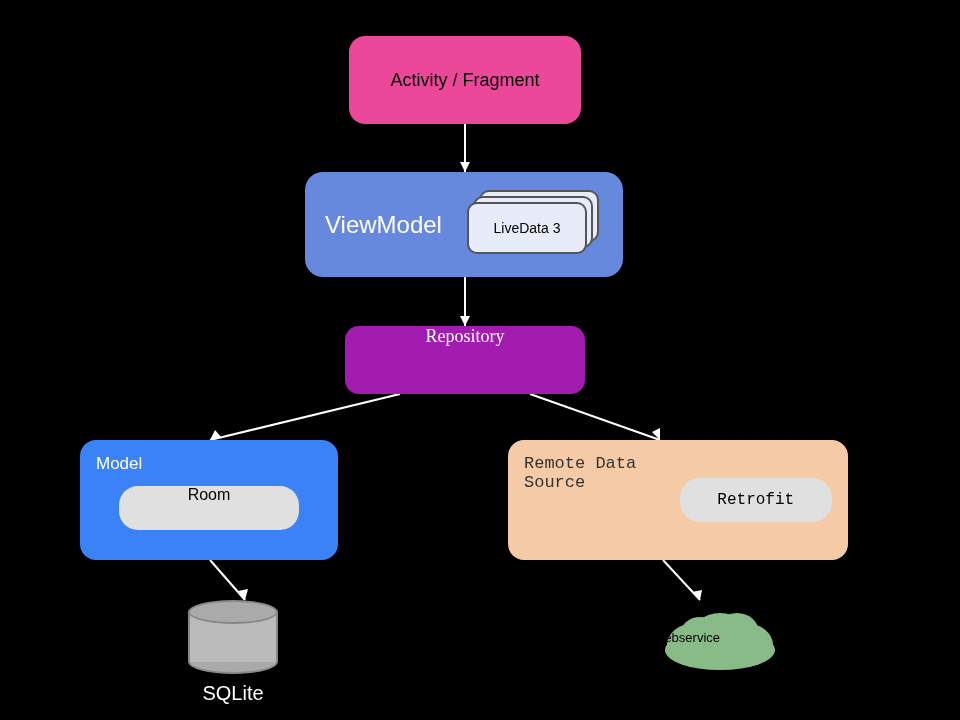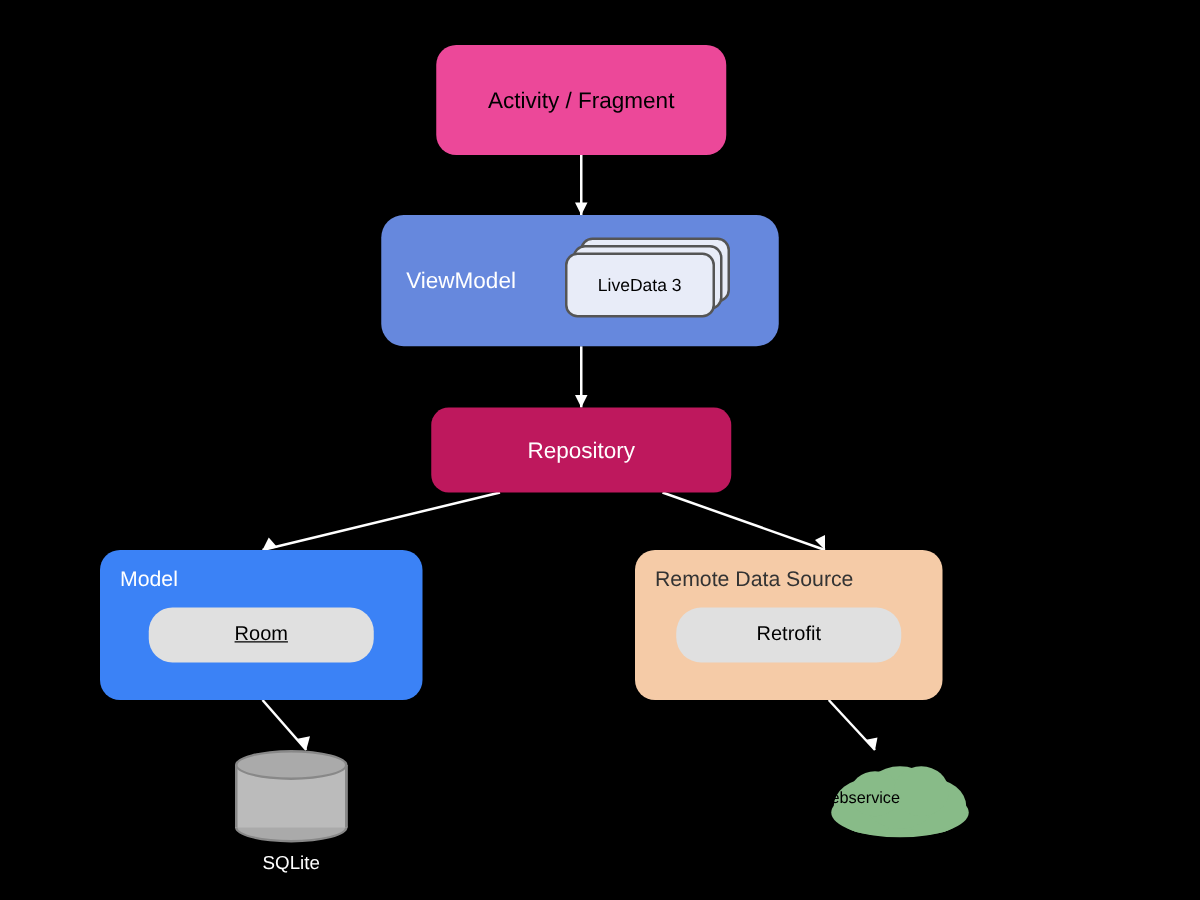--- a/index.html
+++ b/index.html
@@ -55,23 +55,23 @@
       width: 318px;
       height: 105px;
       background: #6688dd;
       border-radius: 18px;
       display: flex;
       align-items: center;
       padding-left: 20px;
     }
     .viewmodel-label {
       color: #fff;
-      font-size: 18px;
+      font-size: 24px;
       font-weight: 400;
-      margin-right: 15px;
+      margin-right: 1px;
     }
 
     
     .livedata-stack {
       position: relative;
       width: 130px;
       height: 70px;
       margin-left: 20px;
     }
     .livedata-card {
@@ -104,25 +104,26 @@
       z-index: 3;
     }
 
     
     .box-repository {
       position: absolute;
       top: 326px;
       left: 345px;
       width: 240px;
       height: 68px;
-      background: #be185d;
+      background: #a21caf;
       border-radius: 14px;
       display: flex;
-      align-items: center;
-      justify-content: center;
+      align-items: flex-start;
+      justify-content: center;
+      font-family: Liberation Serif, serif;
     }
     .box-repository span {
       color: #fff;
       font-size: 18px;
       font-weight: 400;
     }
 
     
     .box-model {
       position: absolute;
@@ -141,41 +142,41 @@
       color: #fff;
       font-size: 17px;
       margin-bottom: 12px;
     }
     .box-model .room-inner {
       width: 180px;
       height: 44px;
       background: #e0e0e0;
       border-radius: 19px;
       display: flex;
-      align-items: center;
+      align-items: flex-start;
       justify-content: center;
       font-size: 16px;
       color: #000;
       align-self: center;
-      text-decoration: underline;
     }
 
     
     .box-remote {
       position: absolute;
       top: 440px;
       left: 508px;
-      width: 246px;
+      width: 340px;
       height: 120px;
       background: #f5cba7;
       border-radius: 16px;
       display: flex;
-      flex-direction: column;
+      flex-direction: row;
       align-items: flex-start;
       padding: 14px 16px;
+      font-family: Liberation Mono, monospace;
     }
     .box-remote .remote-label {
       color: #333;
       font-size: 17px;
       margin-bottom: 12px;
     }
     .box-remote .retrofit-inner {
       width: 180px;
       height: 44px;
       background: #e0e0e0;
@@ -228,21 +229,21 @@
       height: 24px;
       background: #aaa;
       border-radius: 50%;
       border: 2px solid #888;
       margin-top: -12px;
       position: relative;
       z-index: 0;
     }
     .sqlite-label {
       color: #fff;
-      font-size: 15px;
+      font-size: 20px;
       margin-top: 8px;
       text-align: center;
     }
 
     
     .cloud-container {
       position: absolute;
       top: 600px;
       left: 655px;
       display: flex;

